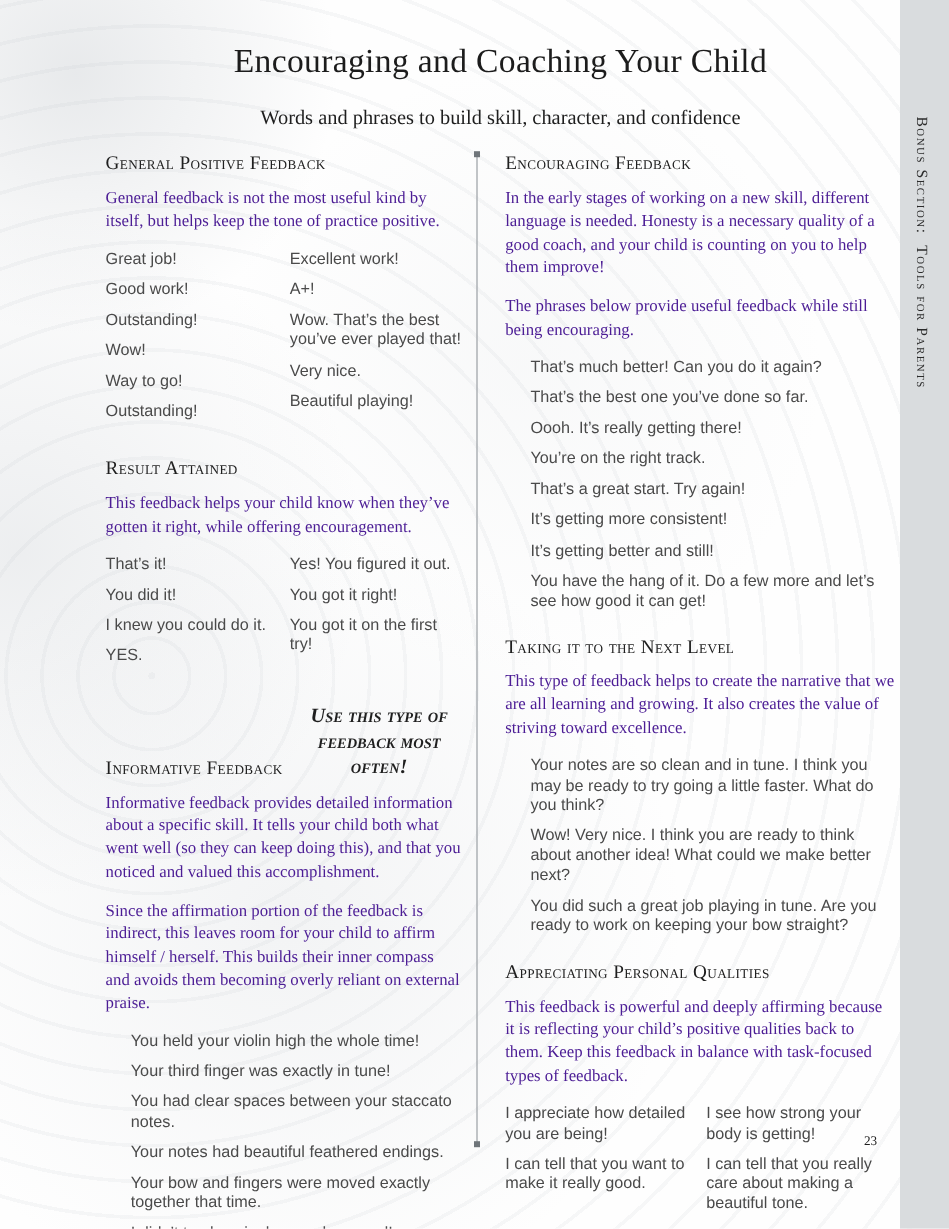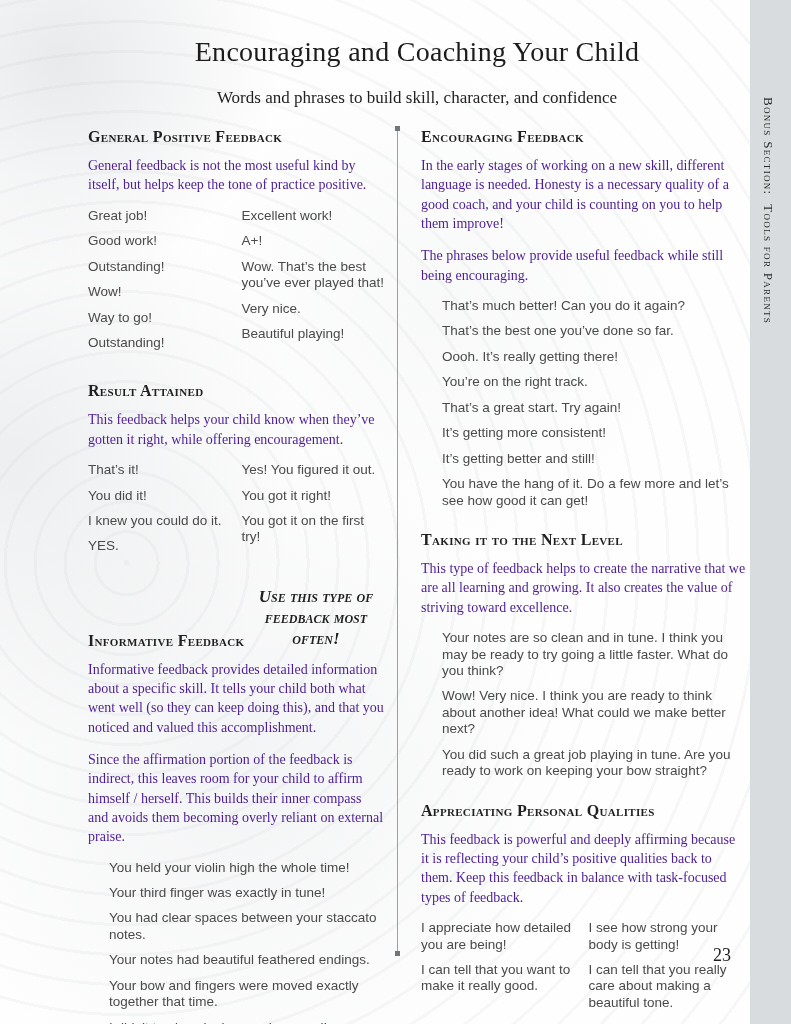--- a/index.html
+++ b/index.html
@@ -42,21 +42,21 @@
     content:""; position:absolute; left:-2px; width:5px; height:5px; background:#6f757a;
   }
   .divider::before { top:-2px; }
   .divider::after  { bottom:-2px; }
 
   .col { position:absolute; top:128px; }
   .col-left  { left:88px;  width:297px; }
   .col-right { left:421px; width:325px; }
 
   .sec-heading {
-    margin:0 0 10px 0; font-size:16px; font-weight:700; color:#1f1f1f;
+    margin:0 0 10px 0; font-size:16px; font-weight:400; color:#1f1f1f;
     font-variant:small-caps; letter-spacing:0.02em;
     font-family:"Liberation Serif", serif;
   }
   section { margin-bottom:22px; }
   .heading-row { display:flex; justify-content:space-between; align-items:flex-end; margin-bottom:10px; }
   .heading-row .sec-heading { margin-bottom:0; }
   .callout {
     font-variant:small-caps; font-style:italic; font-weight:600;
     font-size:17px; line-height:1.25; color:#1f1f1f;
     width:138px; text-align:center; flex:none;
@@ -64,21 +64,21 @@
   .intro {
     margin:0 0 13px 0; font-size:14px; line-height:1.38; color:#4c1d95;
   }
   .two-col { display:grid; grid-template-columns:1fr 1fr; column-gap:10px; margin-top:2px; }
   .phrase {
     font-family:"Liberation Sans", sans-serif; font-size:13.5px; line-height:1.22;
     color:#4a4a4a; margin-bottom:9px;
   }
   .phrase-list { padding-left:21px; margin-top:4px; }
   .page-number {
-    position:absolute; top:945px; right:60px; font-size:18px; color:#1e1e1e;
+    position:absolute; top:945px; right:60px; font-size:11px; color:#1e1e1e;
     font-family:"Liberation Serif", serif;
   }
 </style>
 </head>
 <body>
 
 <div class="page">
   <div class="bg-swirl"></div>
 
   <div class="side-strip">

